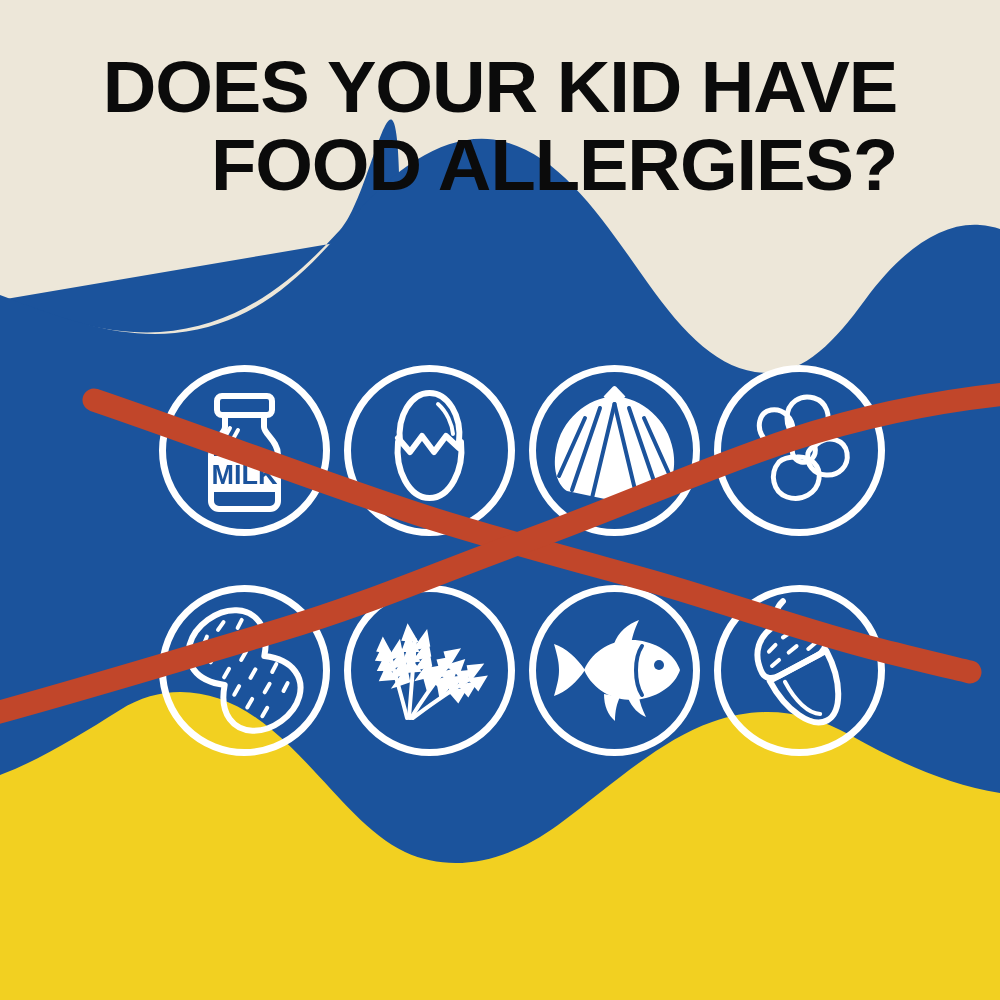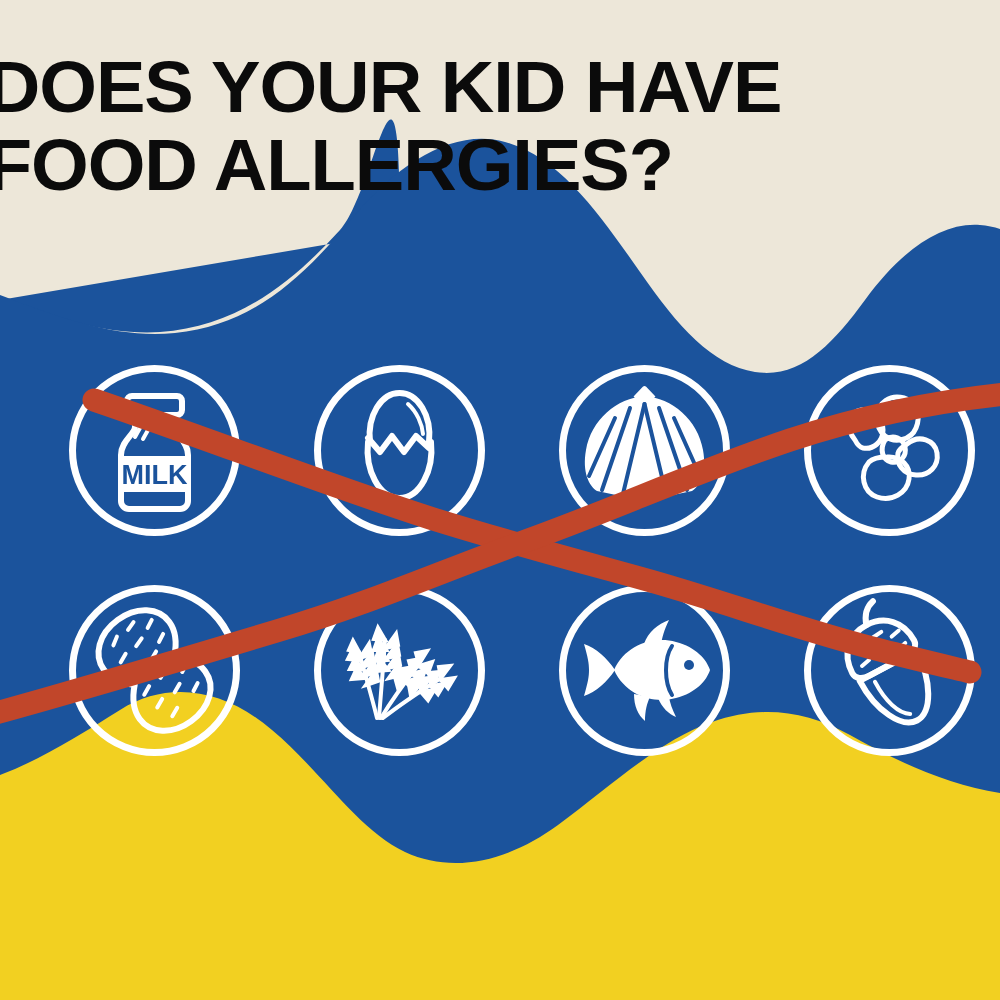--- a/index.html
+++ b/index.html
@@ -25,21 +25,21 @@
     height: 1000px;
     display: block;
   }
 
   
   #headline {
     position: absolute;
     left: 0;
     top: 48px;
     width: 884px;
-    text-align: left;
+    text-align: right;
     z-index: 5;
     pointer-events: none;
   }
   #headline .hl-line {
     display: block;
     font-family: "Liberation Sans", sans-serif;
     font-weight: bold;
     font-size: 72px;
     line-height: 78px;
     letter-spacing: -1px;
@@ -51,21 +51,21 @@
   
   #icon-grid {
     position: absolute;
     left: 62px;
     top: 358px;
     width: 920px;
     z-index: 6;
   }
   .icon-row {
     display: flex;
-    justify-content: space-between;
+    justify-content: center;
   }
   .icon-row + .icon-row {
     margin-top: 35px;
   }
   .allergen-badge {
     position: relative;
     width: 185px;
     height: 185px;
     flex: 0 0 185px;
   }

